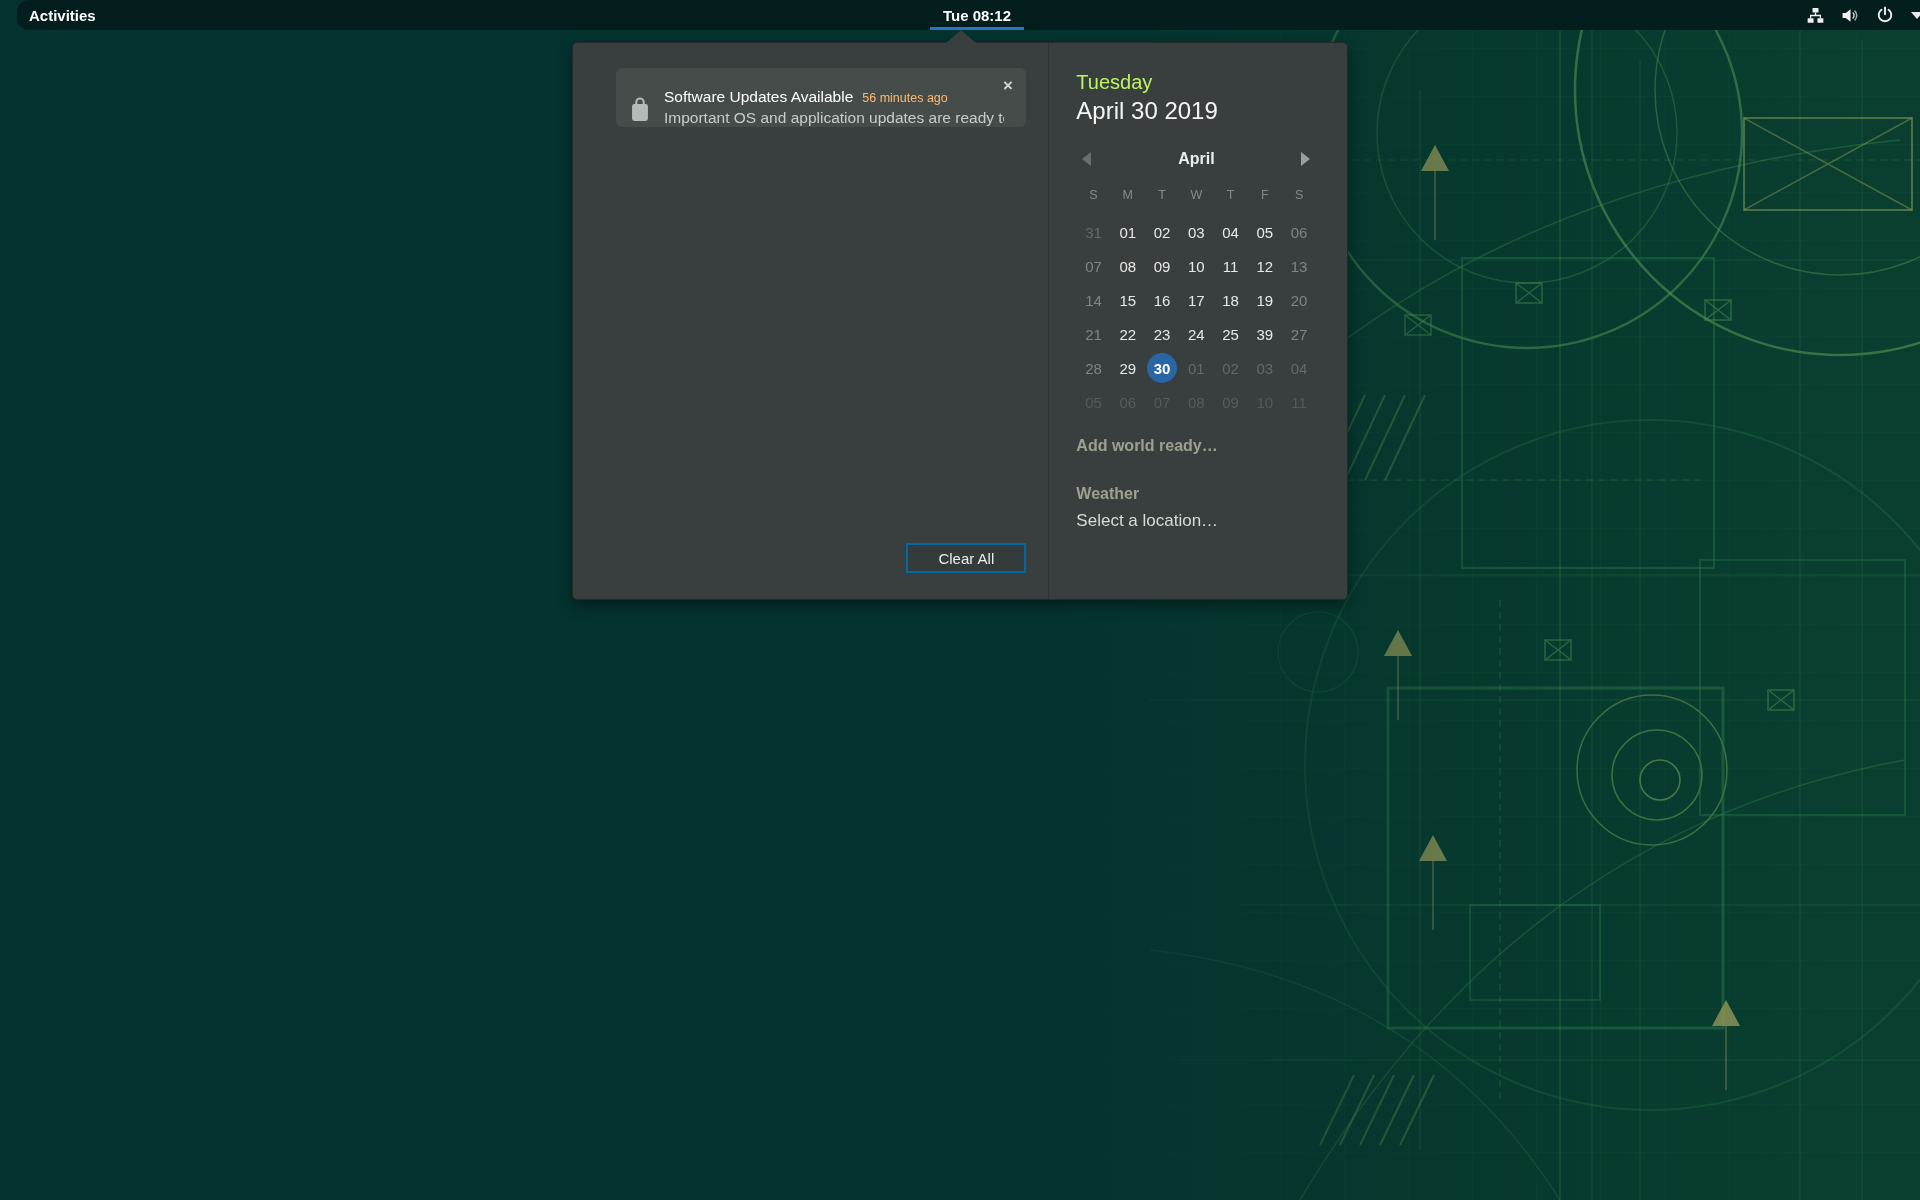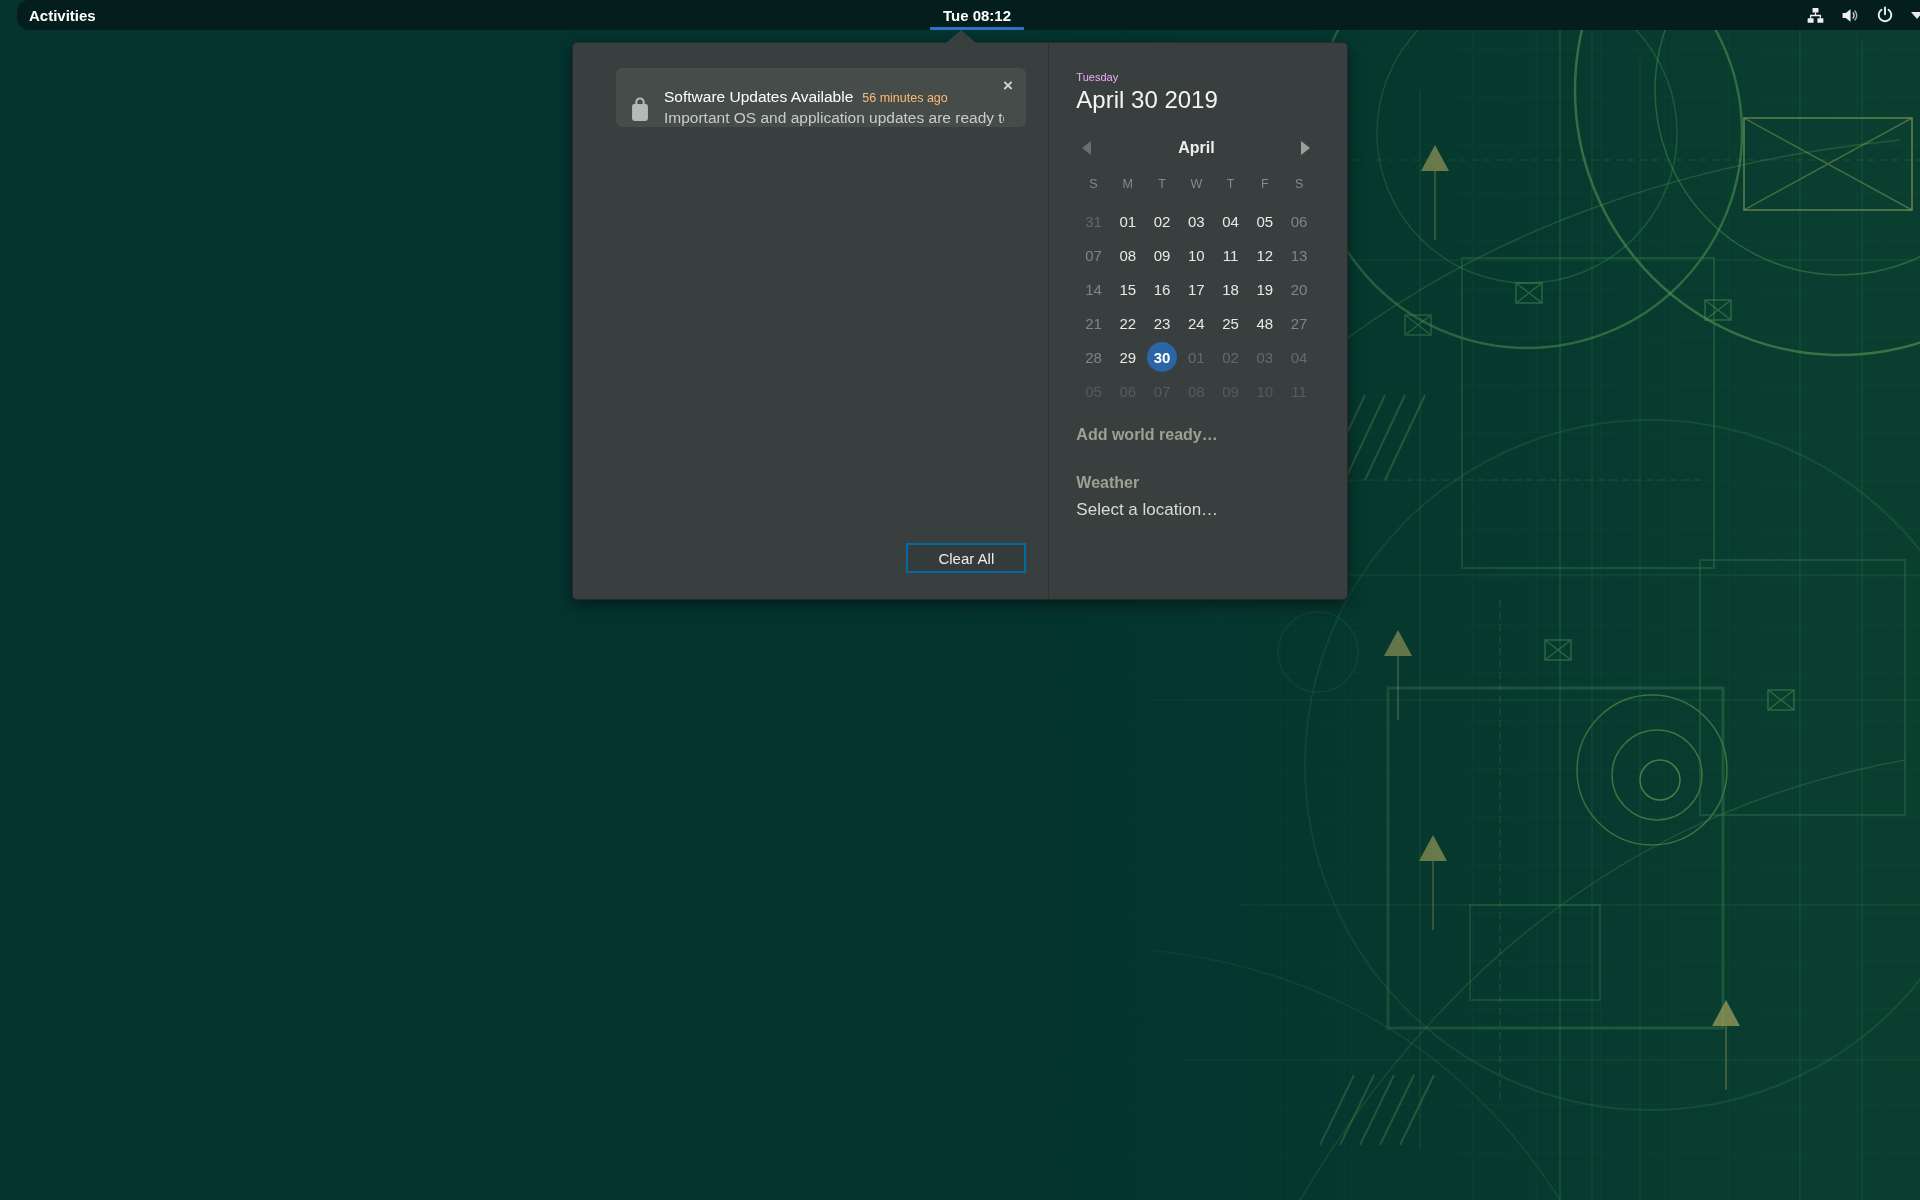--- a/index.html
+++ b/index.html
@@ -74,21 +74,21 @@
     position:absolute; right:13px; top:9px; color:#d2d5d3; font-size:17px;
     font-weight:700; line-height:17px; cursor:default;
   }
   .clear-all {
     position:absolute; right:21px; bottom:26px; width:120px; height:30px;
     background:#353b3a; border:2px solid #0369a1; border-radius:0;
     color:#eceeec; font-size:15px; font-family:inherit; cursor:default;
   }
 
   
-  .cal-weekday { color:#f0abfc; font-size:11px; }
+  .cal-weekday { color:#bef264; font-size:20px; }
   .cal-date { color:#f4f4f2; font-size:24px; font-weight:400; margin-top:3px; }
   .cal-nav {
     width:240px; margin-top:24px; display:flex; align-items:center;
     justify-content:space-between; height:20px;
   }
   .cal-month { color:#eceeec; font-size:16px; font-weight:700; }
   .tri { width:0; height:0; display:block; }
   .tri-left { border-top:7px solid transparent; border-bottom:7px solid transparent; border-right:9px solid #6a6f6e; margin-left:6px; }
   .tri-right { border-top:7px solid transparent; border-bottom:7px solid transparent; border-left:9px solid #9a9f9e; margin-right:6px; }
 
@@ -355,21 +355,21 @@
         <div class="day cur">
           <span>23</span>
         </div>
         <div class="day cur">
           <span>24</span>
         </div>
         <div class="day cur">
           <span>25</span>
         </div>
         <div class="day cur">
-          <span>48</span>
+          <span>39</span>
         </div>
         <div class="day wk">
           <span>27</span>
         </div>
         <div class="day wk">
           <span>28</span>
         </div>
         <div class="day cur">
           <span>29</span>
         </div>

